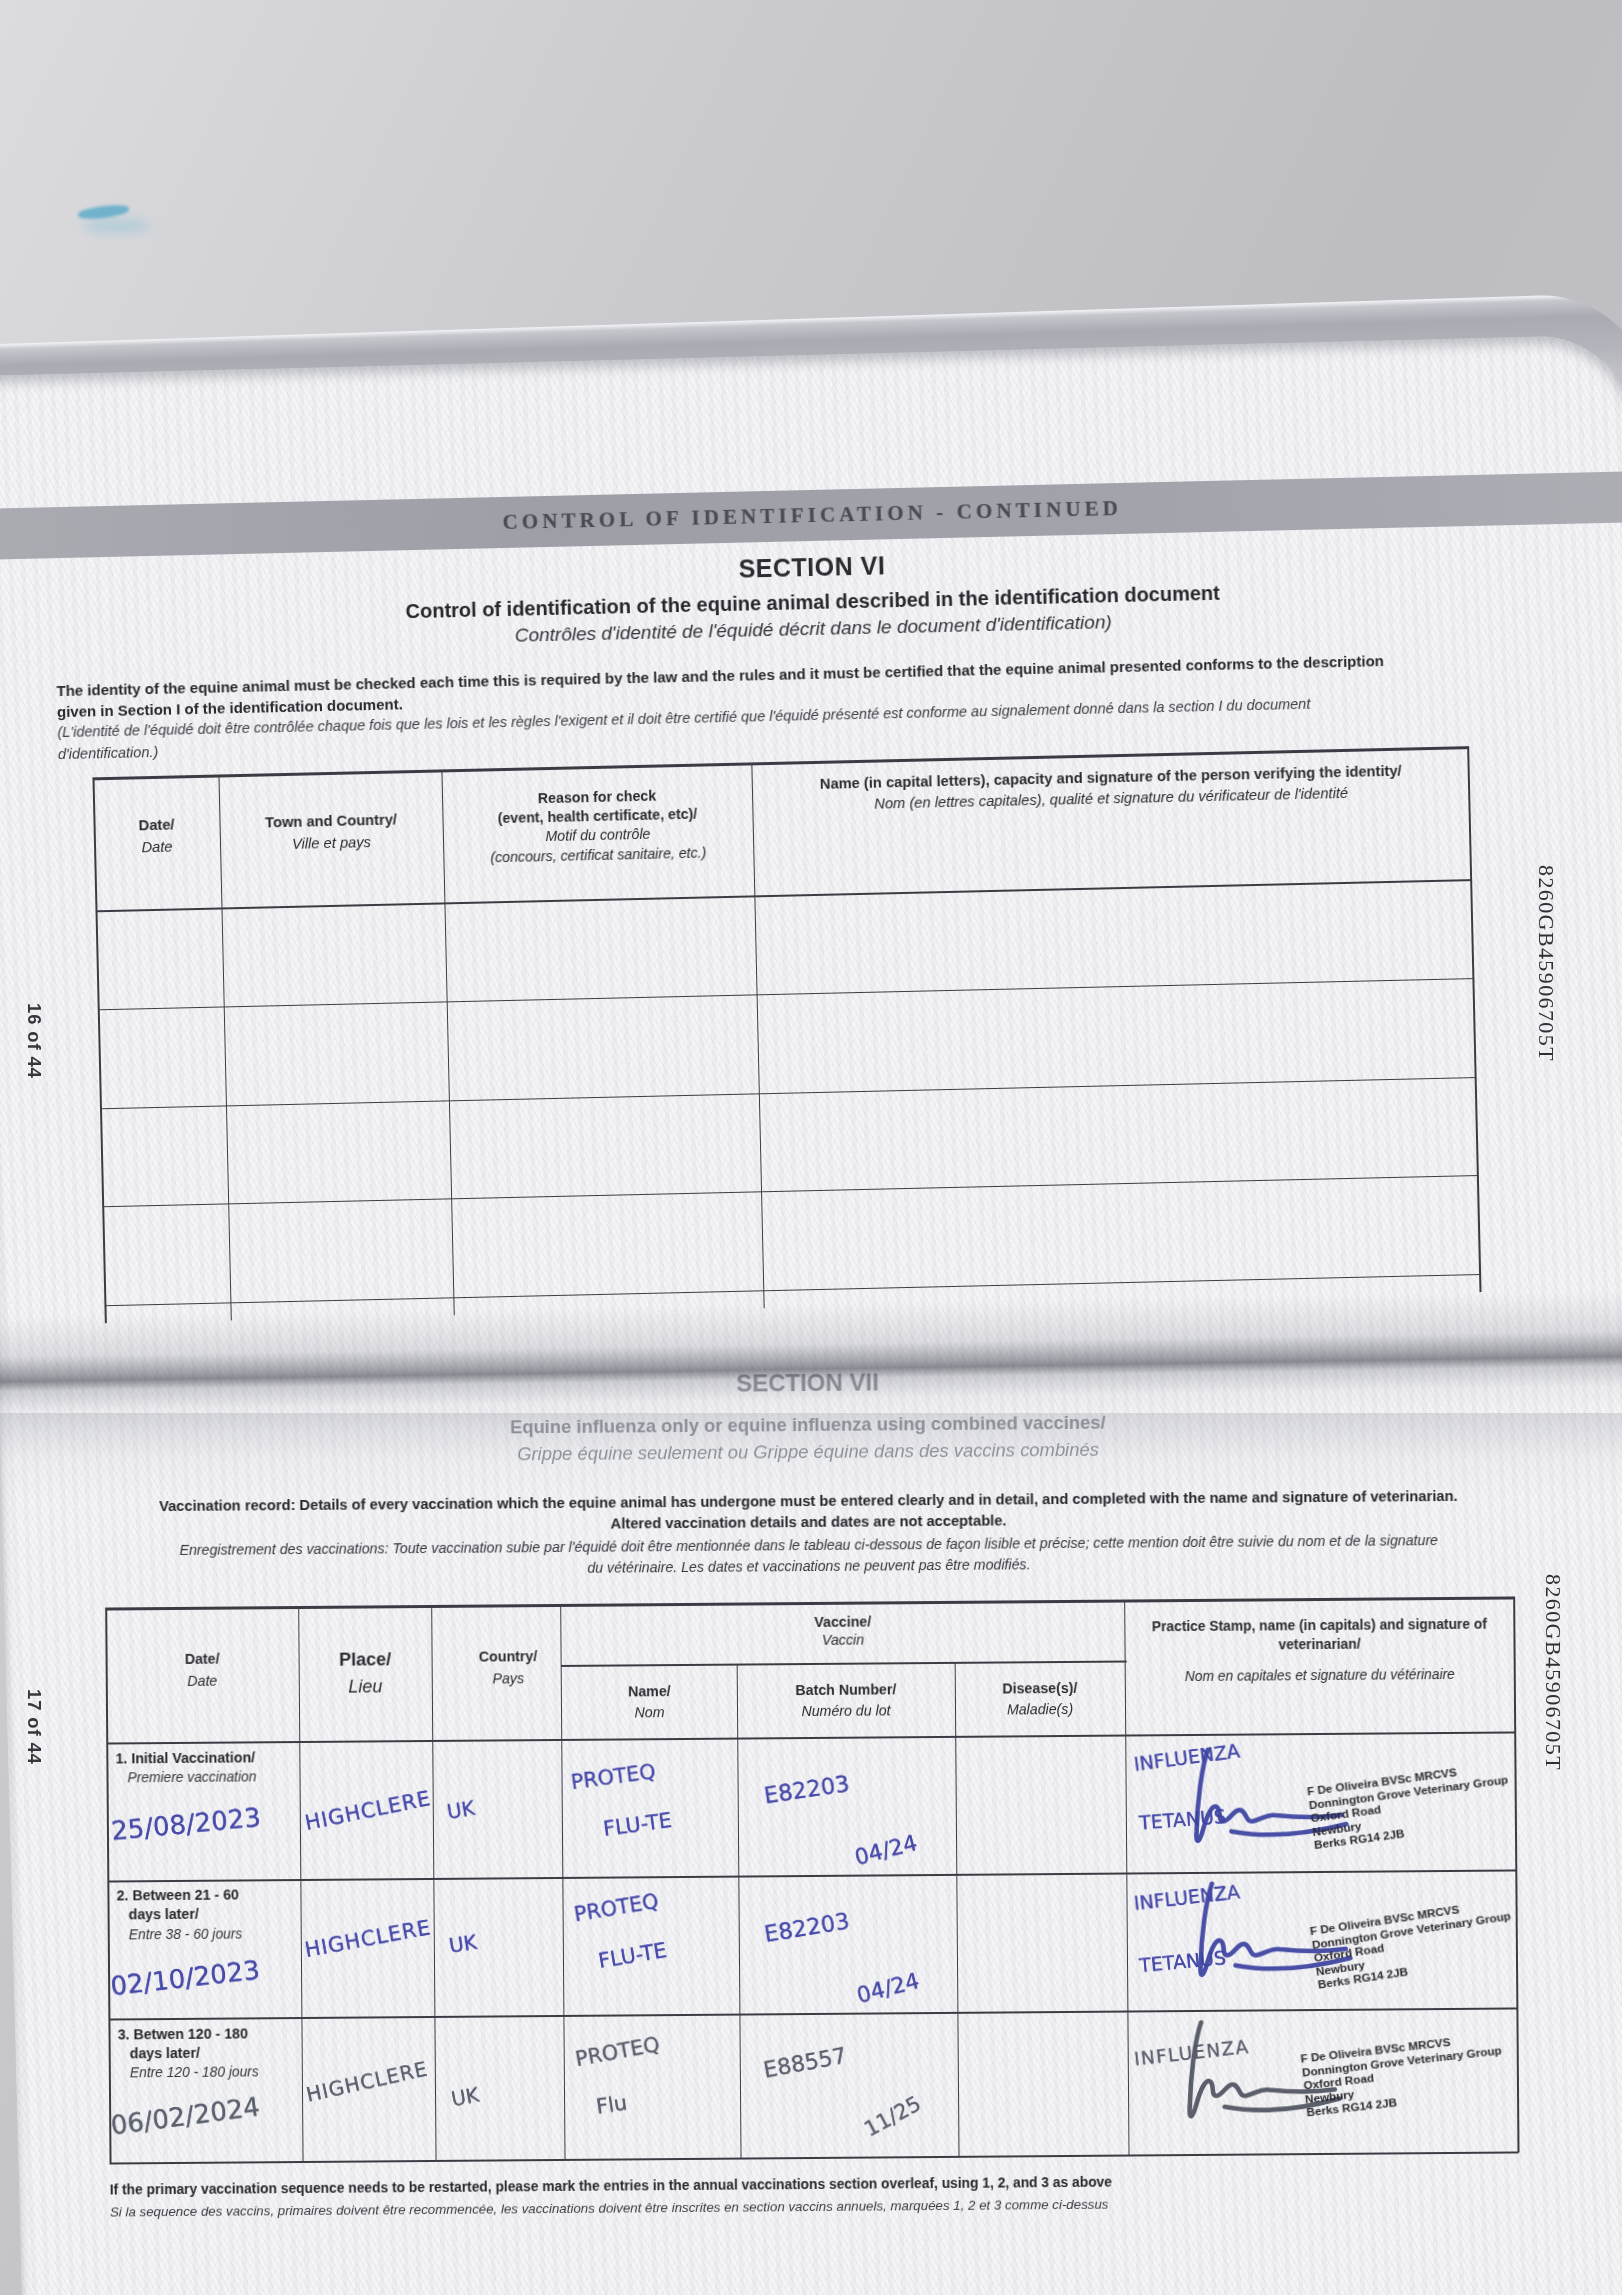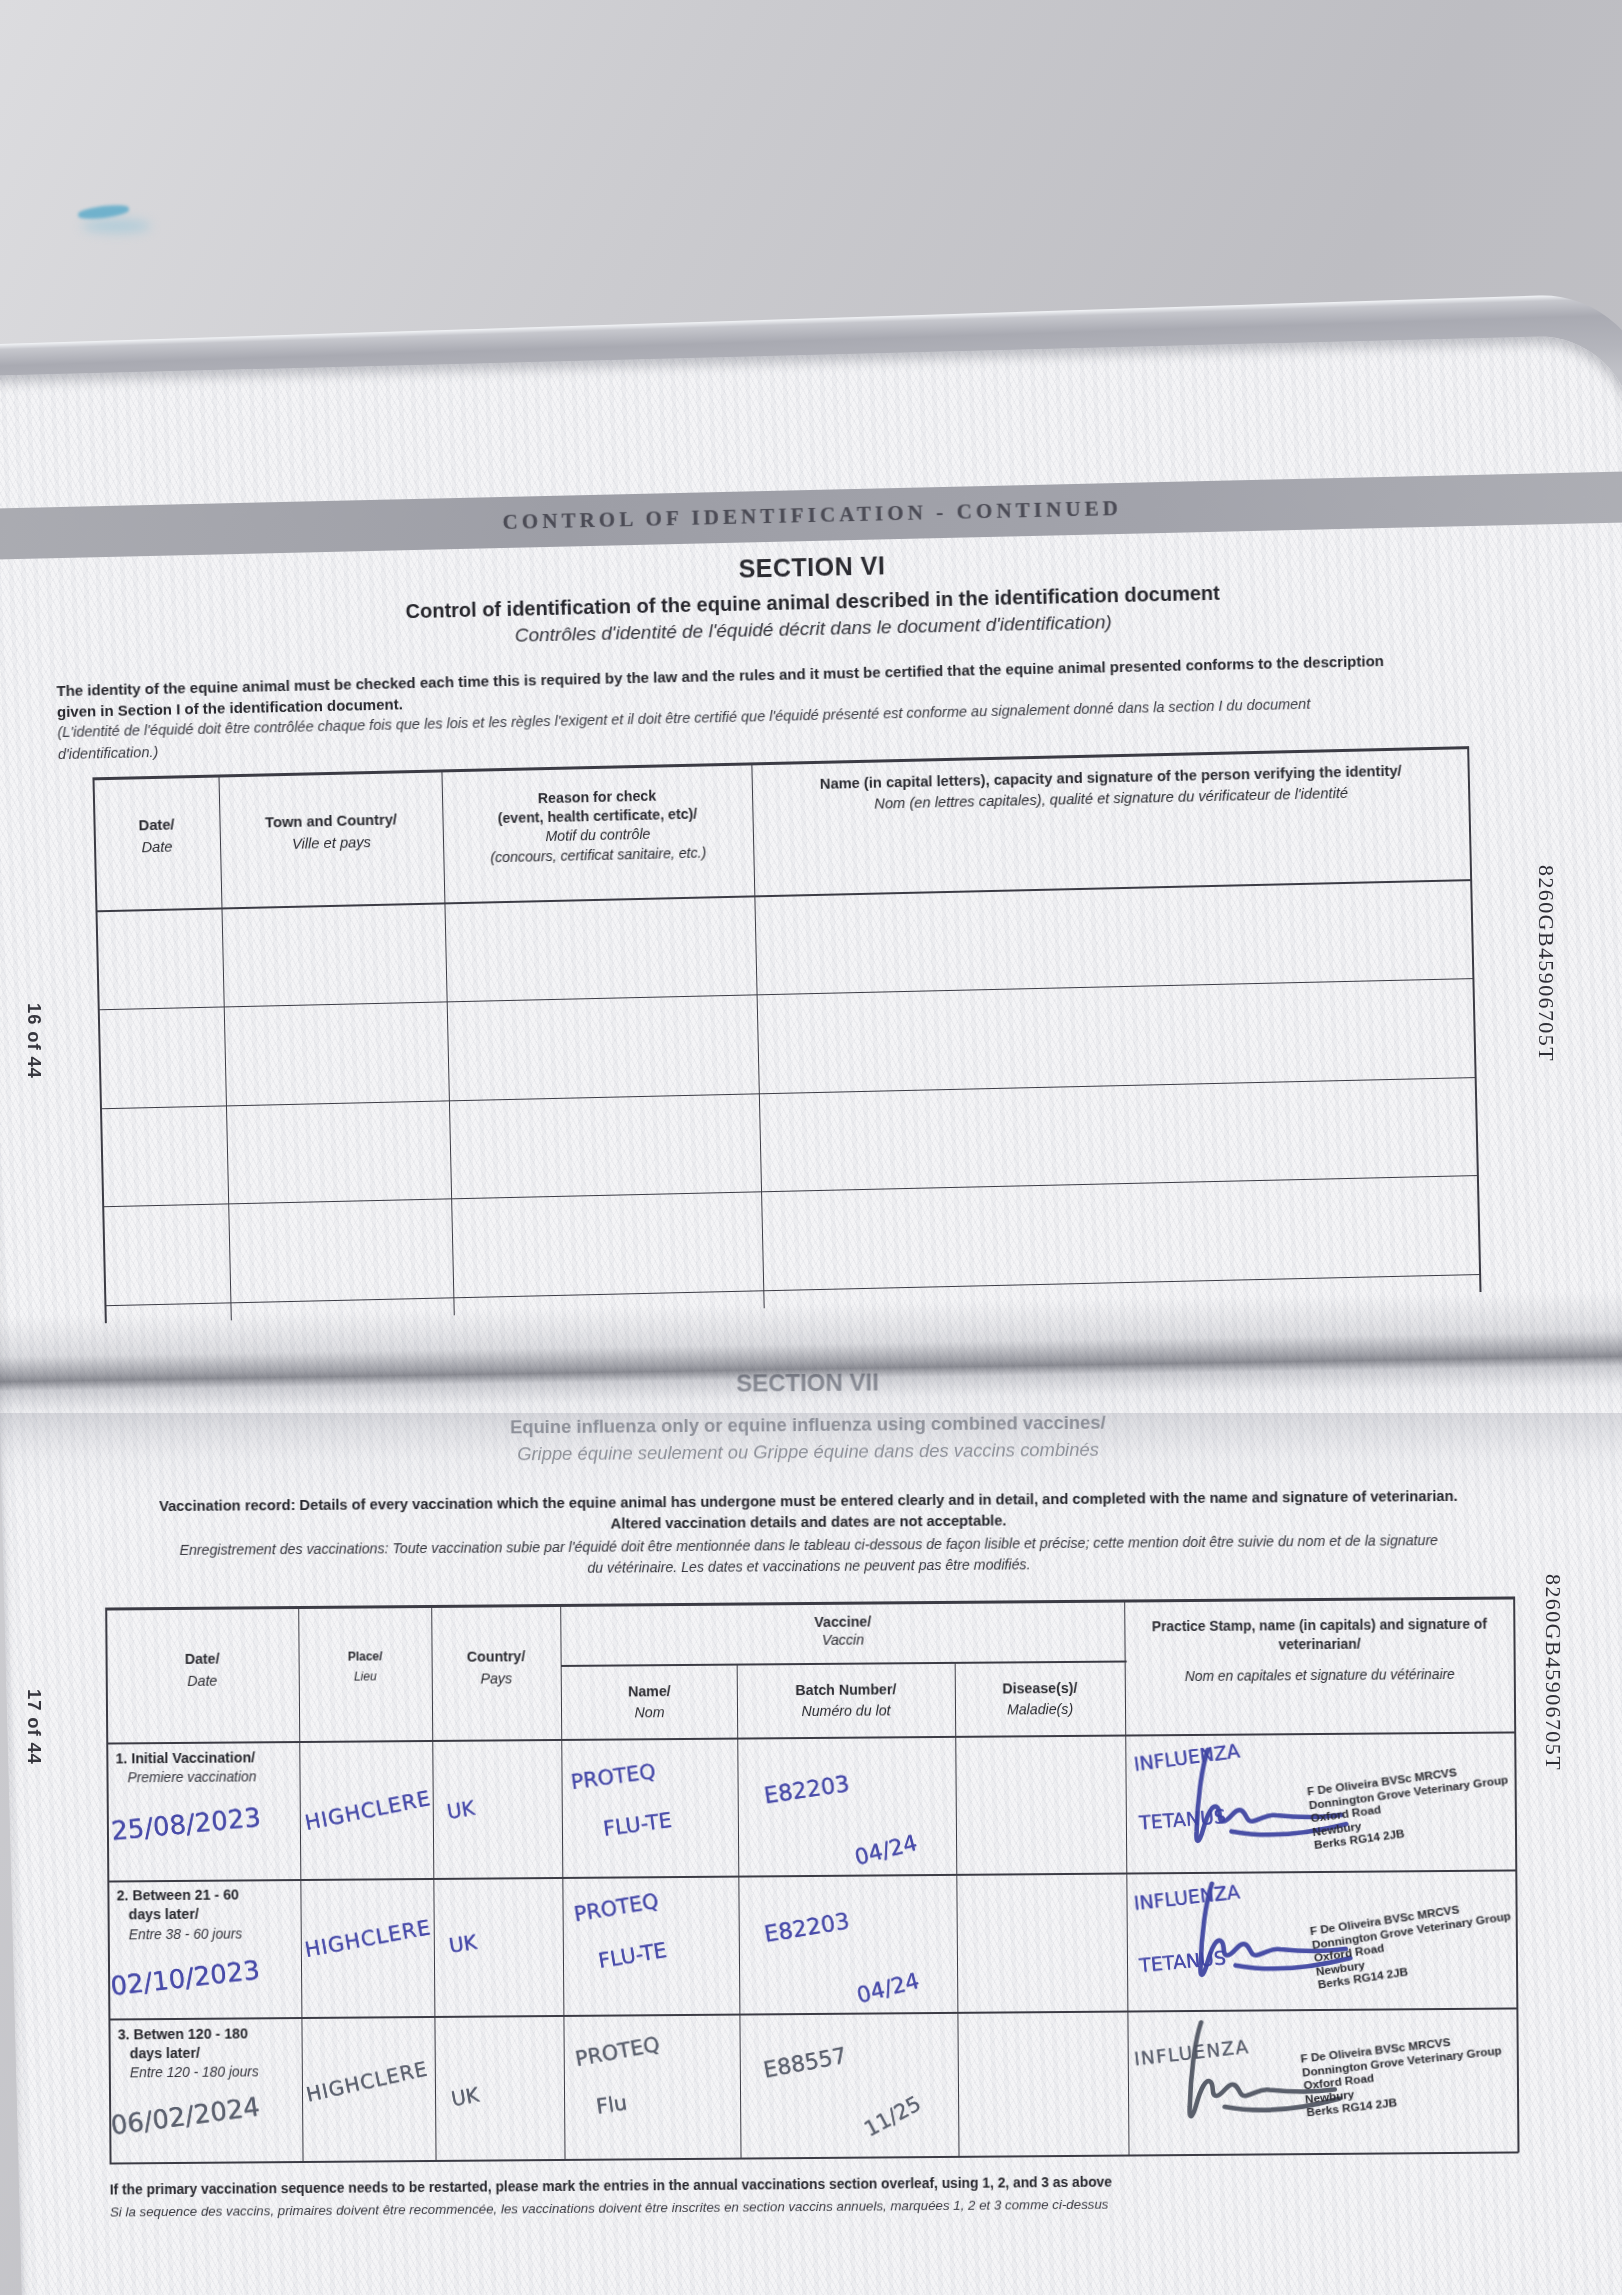--- a/index.html
+++ b/index.html
@@ -144,25 +144,25 @@
       <div class="vline" style="left:1019px;top:0;width:1.4px;height:556px;"></div>
       <div class="hline" style="left:455px;top:61px;width:566px;height:1.8px;"></div>
       <div class="hline" style="left:0;top:135px;width:1409px;height:2.3px;"></div>
       <div class="hline" style="left:0;top:273px;width:1409px;height:1.8px;"></div>
       <div class="hline" style="left:0;top:411px;width:1409px;height:1.8px;"></div>
 
       <div class="abs" style="left:0;top:44px;width:193px;text-align:center;font-size:14.2px;color:#2a2a30;">
         <div class="b">Date/</div>
         <div class="i" style="margin-top:5.5px;">Date</div>
       </div>
-      <div class="abs" style="left:193px;top:44px;width:133px;text-align:center;font-size:12px;color:#2a2a30;">
+      <div class="abs" style="left:193px;top:44px;width:133px;text-align:center;font-size:18px;color:#2a2a30;">
         <div class="b">Place/</div>
         <div class="i" style="margin-top:5.5px;">Lieu</div>
       </div>
-      <div class="abs" style="left:326px;top:44px;width:129px;text-align:center;font-size:14.2px;color:#2a2a30;">
+      <div class="abs" style="left:326px;top:44px;width:129px;text-align:center;font-size:14.2px;color:#2a2a30;padding-left:12px;">
         <div class="b">Country/</div>
         <div class="i" style="margin-top:5.5px;">Pays</div>
       </div>
       <div class="abs" style="left:455px;top:11.5px;width:565px;text-align:center;font-size:14.2px;color:#2a2a30;">
         <div class="b">Vaccine/</div>
         <div class="i" style="margin-top:2.8px;">Vaccin</div>
       </div>
       <div class="abs" style="left:455px;top:80px;width:177px;text-align:center;font-size:14.2px;color:#2a2a30;">
         <div class="b">Name/</div>
         <div class="i" style="margin-top:4.6px;">Nom</div>

